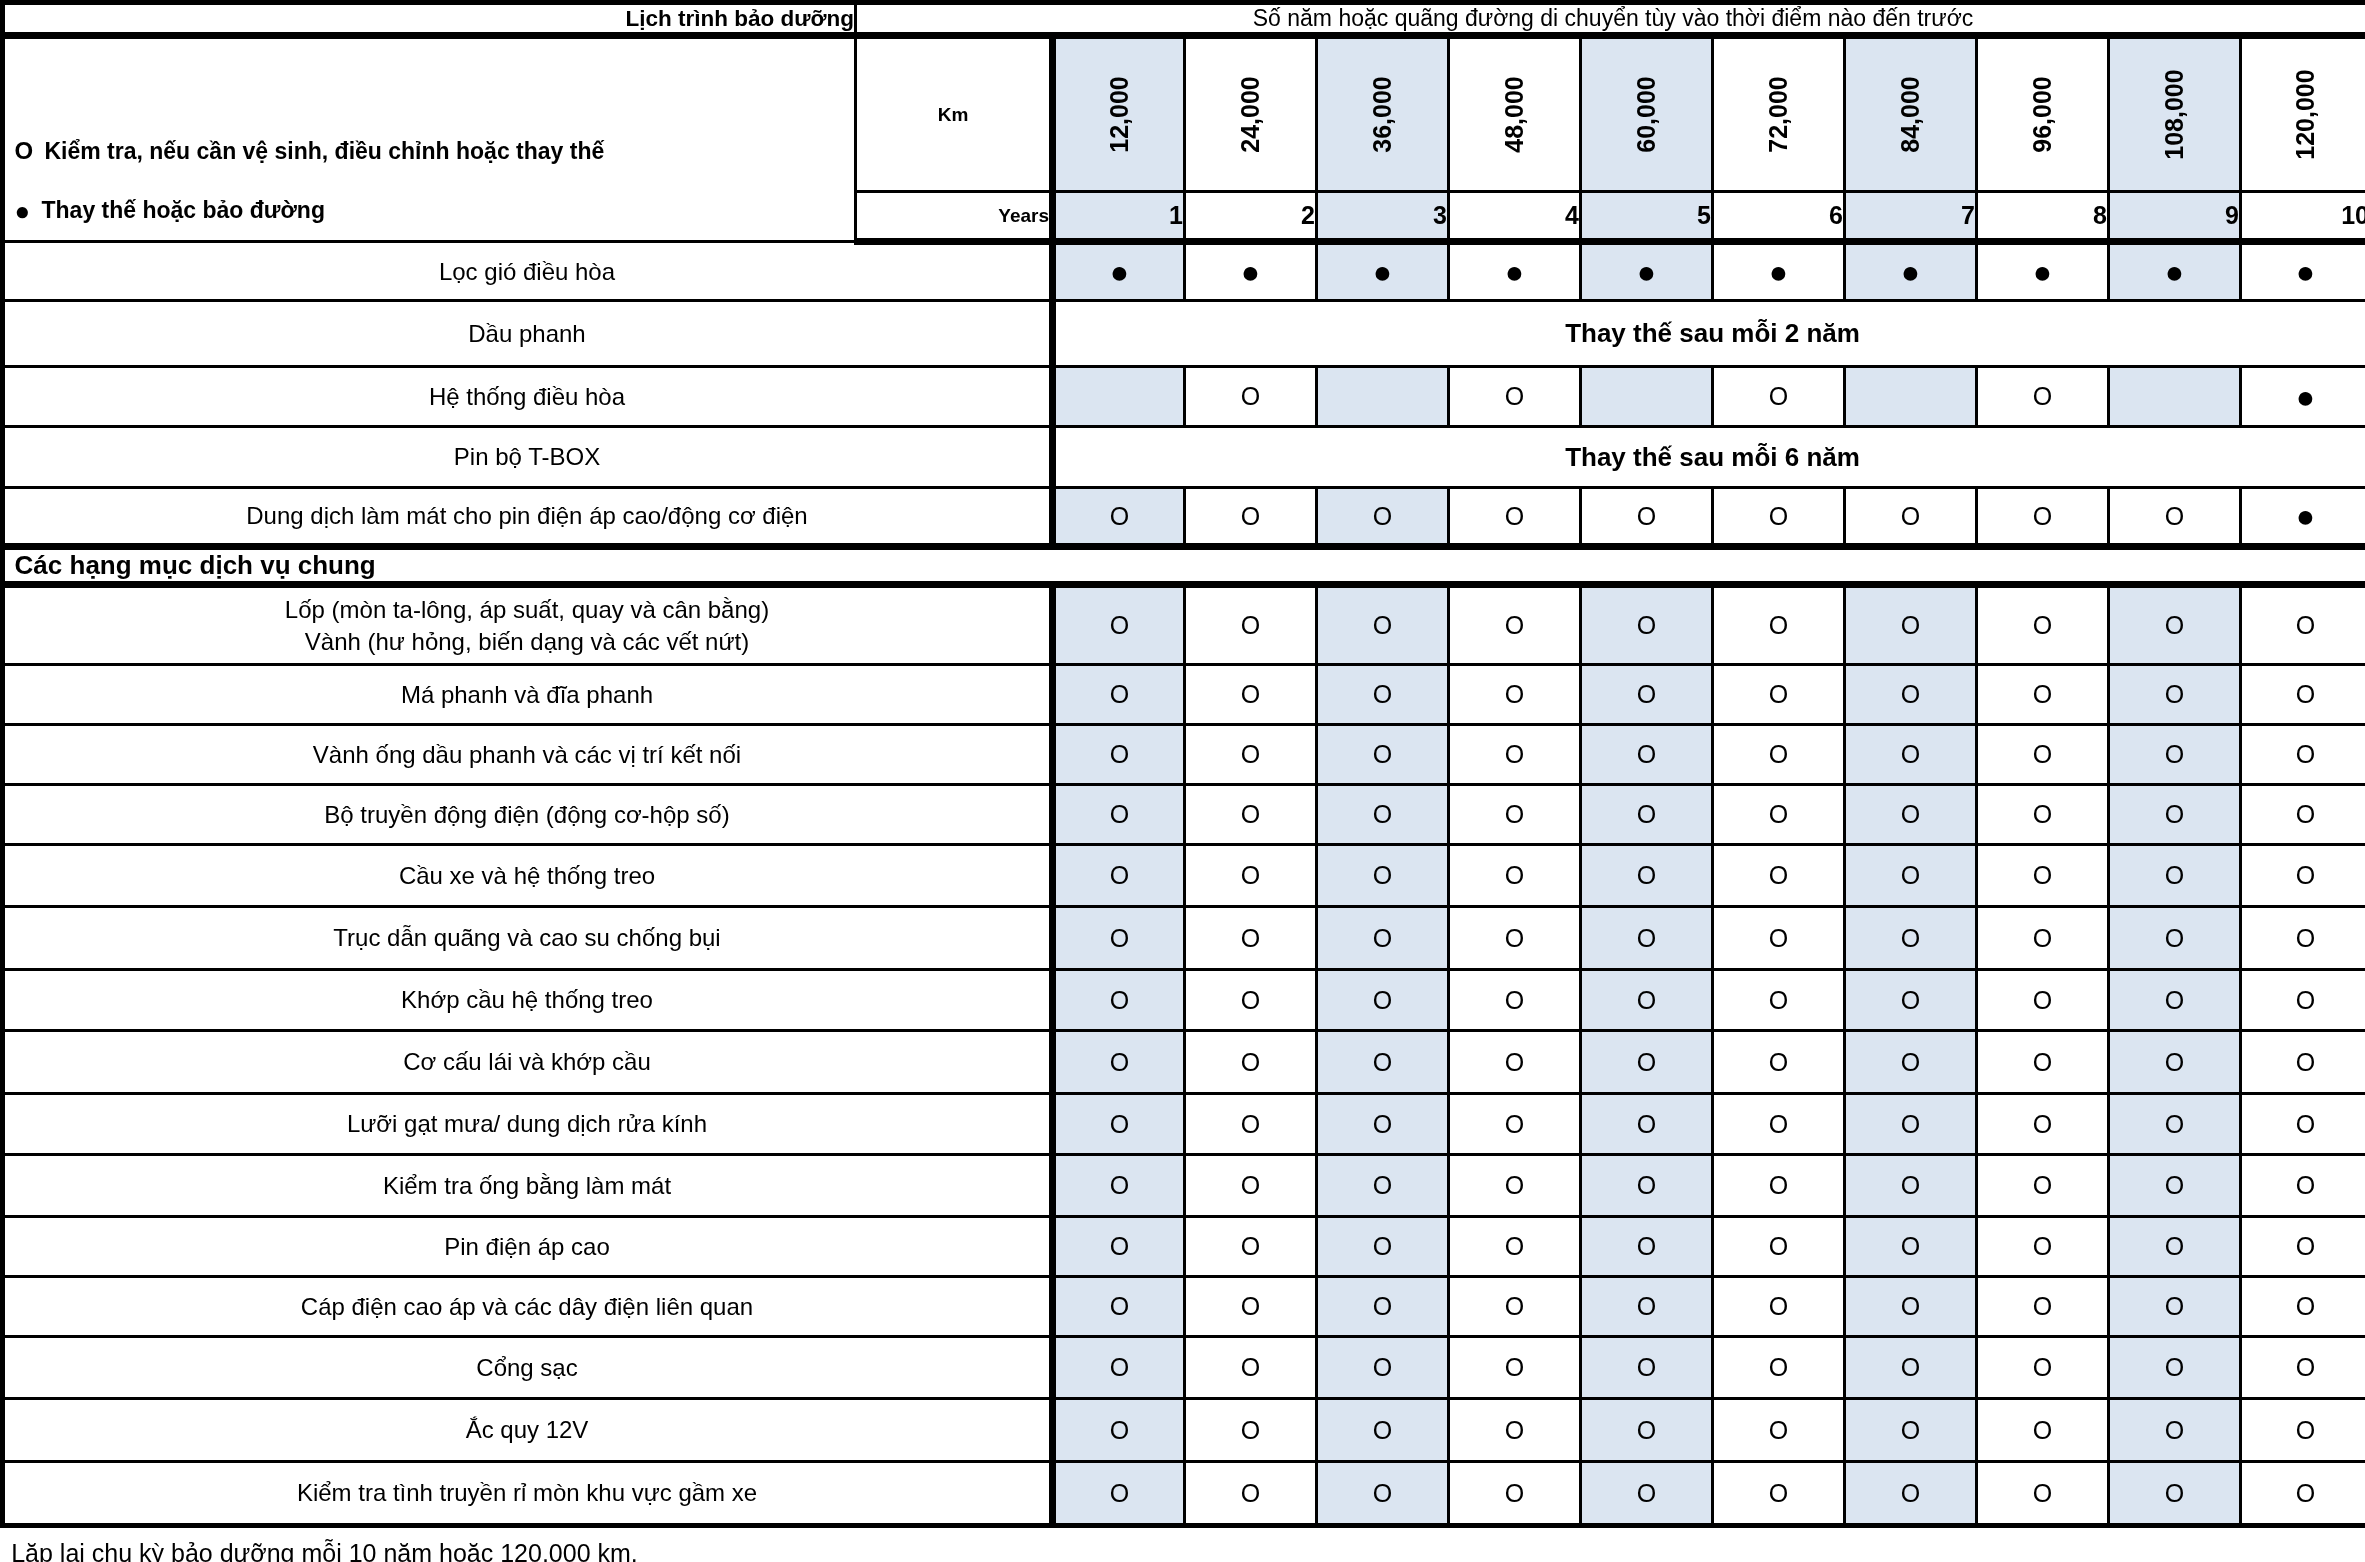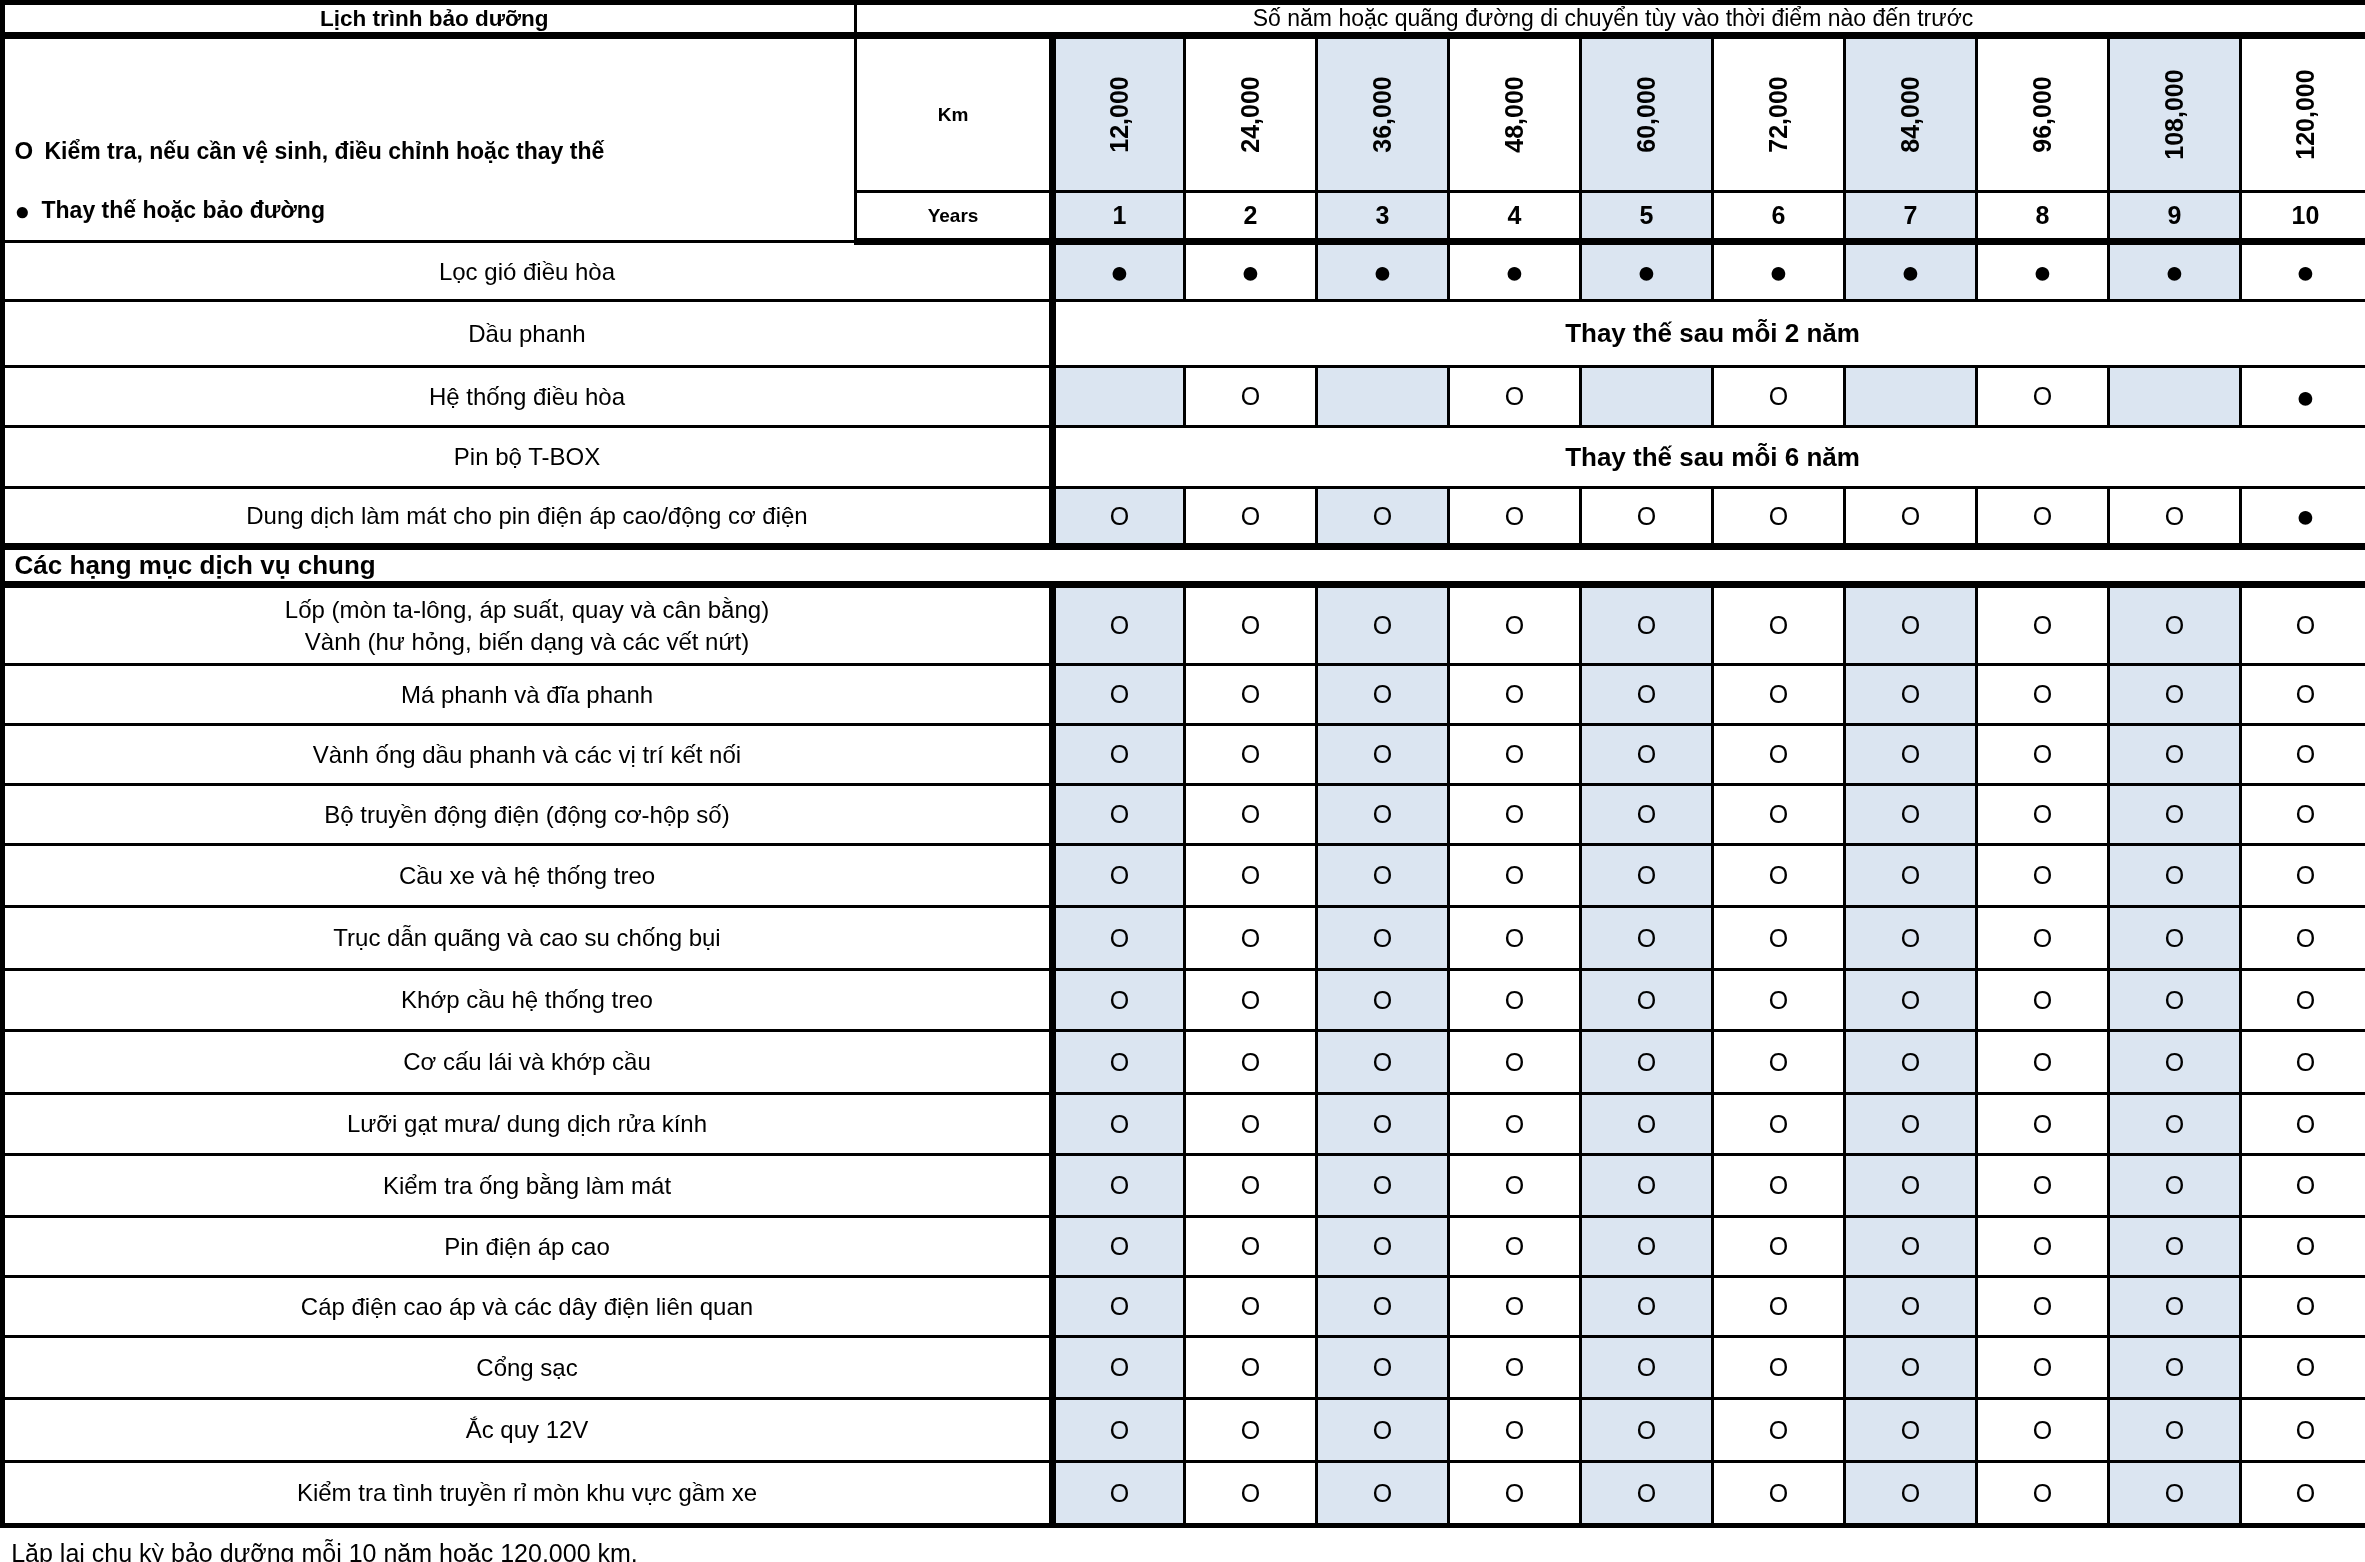--- a/index.html
+++ b/index.html
@@ -24,21 +24,21 @@
     text-align: center;
   }
   .hl { background: var(--hl); }
   .b-left-thick { border-left-width: 7.2px !important; }
 
   tr.r-title { height: 24px; }
   tr.r-km { height: 156px; }
   tr.r-years { height: 50px; }
 
   .title-cell {
-    text-align: center; padding-left: 9.6px;
+    text-align: right; padding-left: 9.6px;
     font-weight: bold; font-size: 22.5px;
     border-bottom-width: 7.2px; white-space: nowrap;
   }
   .hdr-right { font-size: 23px; border-bottom-width: 7.2px; }
 
   .legend-cell {
     text-align: left; vertical-align: bottom;
     padding: 0 4.8px 16px 9.6px;
     font-weight: bold; font-size: 23px;
   }
@@ -47,21 +47,21 @@
   .lg-sym-o { font-size: 24px; }
   .lg-sym-dot { font-size: 26px; line-height: 1; }
 
   .unit-label { font-weight: bold; font-size: 19px; }
   .km-cell span {
     display: inline-block;
     transform: rotate(-90deg);
     white-space: nowrap;
     font-weight: bold; font-size: 25px;
   }
-  tr.r-years td { border-bottom-width: 7.2px; }
+  tr.r-years td { border-bottom-width: 7.2px; text-align: right; }
   .year-cell { font-weight: bold; font-size: 25px; }
 
   .label-cell { font-size: 24px; line-height: 1.3; padding: 1.6px 6.4px; }
   .sym-cell.oh { font-size: 25px; }
   .sym-cell.dot { font-size: 32px; line-height: 1; }
   .span-cell { font-weight: bold; font-size: 26px; }
 
   .section-cell {
     text-align: left; font-weight: bold; font-size: 26px;
     padding-left: 9.6px;

